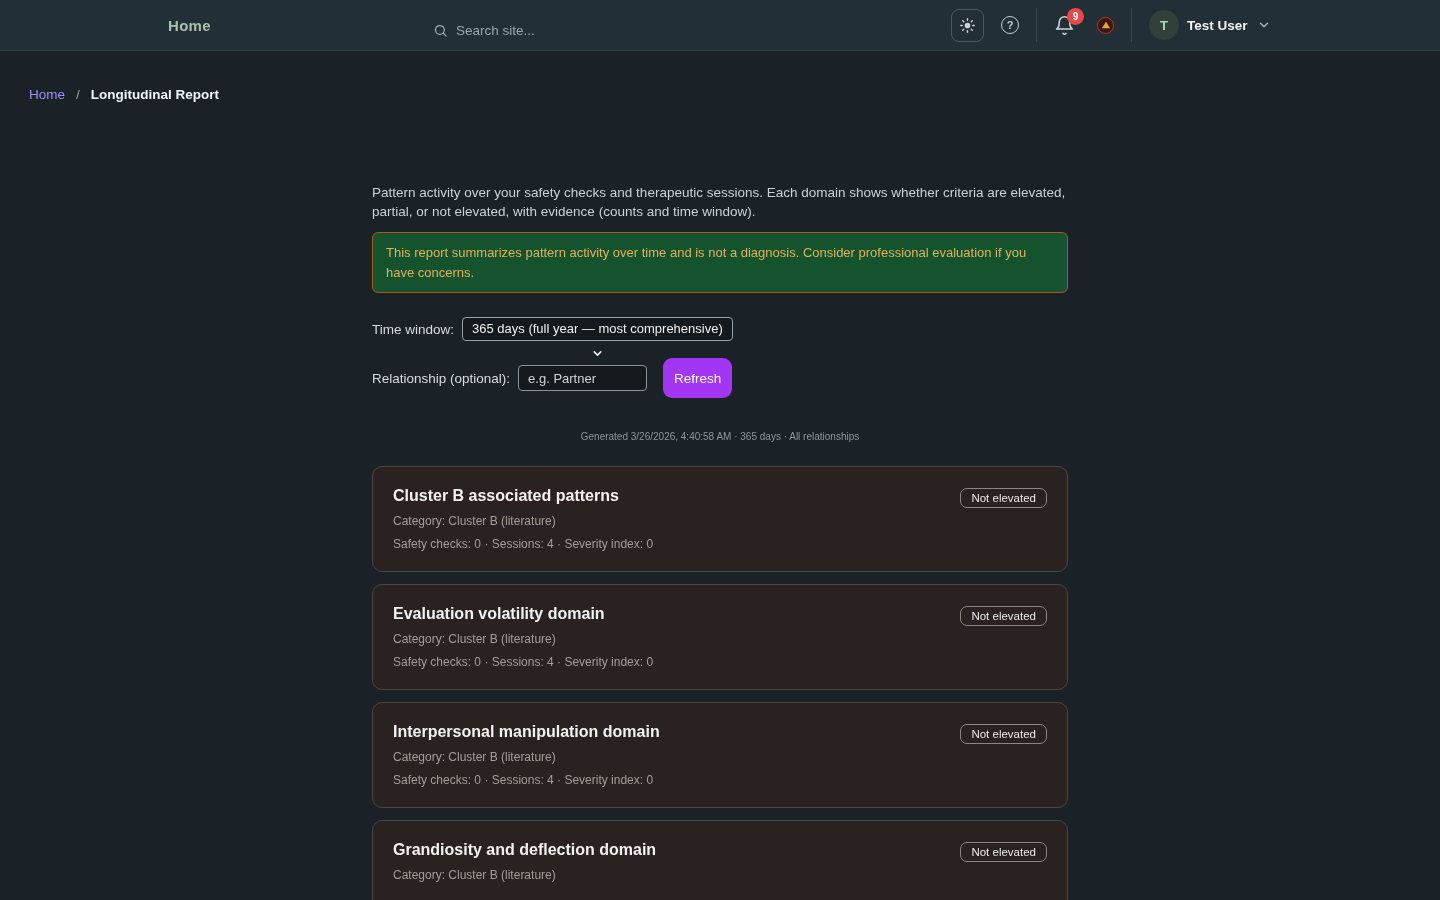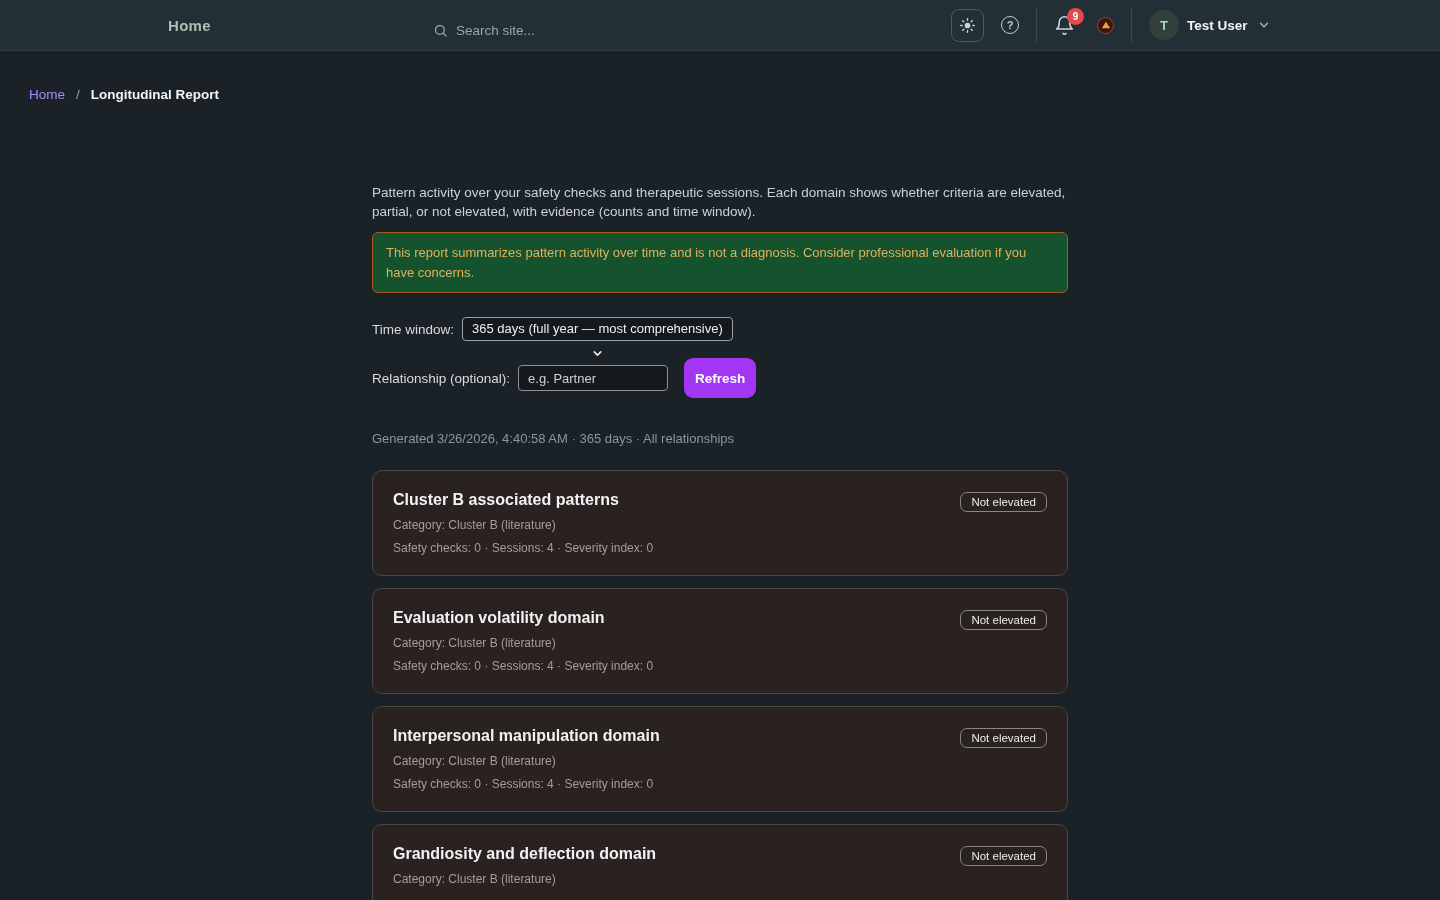--- a/index.html
+++ b/index.html
@@ -91,33 +91,33 @@
   .row { display:flex; align-items:center; }
   .row-time { margin-top:24px; }
   .row-rel  { margin-top:17px; }
   .ctl-label { color:#d9dcdf; font-size:13.5px; margin-right:8px; }
   .select-box {
     display:flex; align-items:center; gap:11px;
     background:#14191d; border:1px solid #9aa1a6; border-radius:4px;
     padding:3px 9px; color:#eef0f1; font-size:13px; height:24px; cursor:pointer;flex-direction:column;
   }
   .text-input {
-    width:150px; height:26px;
+    width:129px; height:26px;
     background:#14191d; border:1px solid #8d9399; border-radius:4px;
     padding:0 9px; color:#e8eaec; font-size:13px; outline:none;
     font-family:"Liberation Sans", sans-serif;
   }
   .text-input::placeholder { color:#ced3d6; opacity:1; }
   .refresh-btn {
     margin-left:16px; background:#a236f4; color:#fff;
     border:none; border-radius:9px; padding:0 11px; height:40px;
-    font-size:13.5px; font-weight:700; cursor:pointer;
+    font-size:13.5px; font-weight:400; cursor:pointer;
     font-family:"Liberation Sans", sans-serif;
   }
-  .generated { margin-top:33px; color:#8e959b; font-size:13px; }
+  .generated { margin-top:33px; color:#8e959b; font-size:10px;text-align:center; }
 
   
   .cards { margin-top:24px; display:flex; flex-direction:column; gap:12px; }
   .card {
     background:#292220; border:1px solid #4c4640; border-radius:10px;
     padding:20px; display:flex; justify-content:space-between; align-items:flex-start;
     min-height:99px;
   }
   .card-title { font-size:16px; font-weight:700; color:#f1f2f3; }
   .card-meta  { margin-top:9px; font-size:12px; color:#a49e98; }

